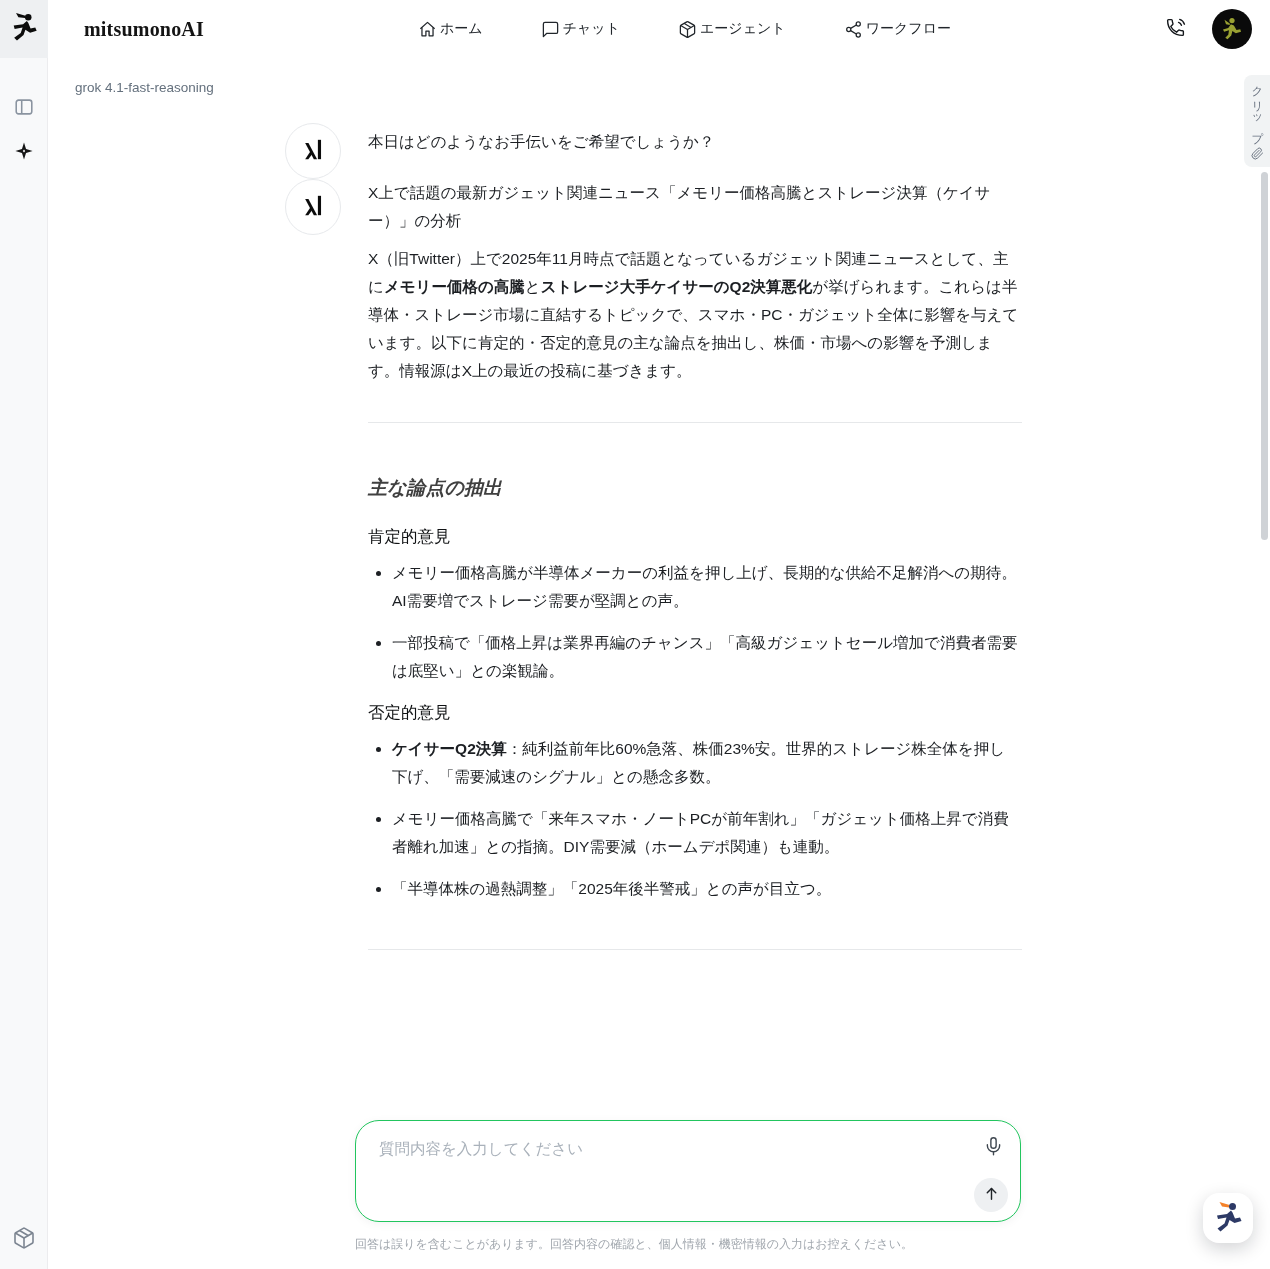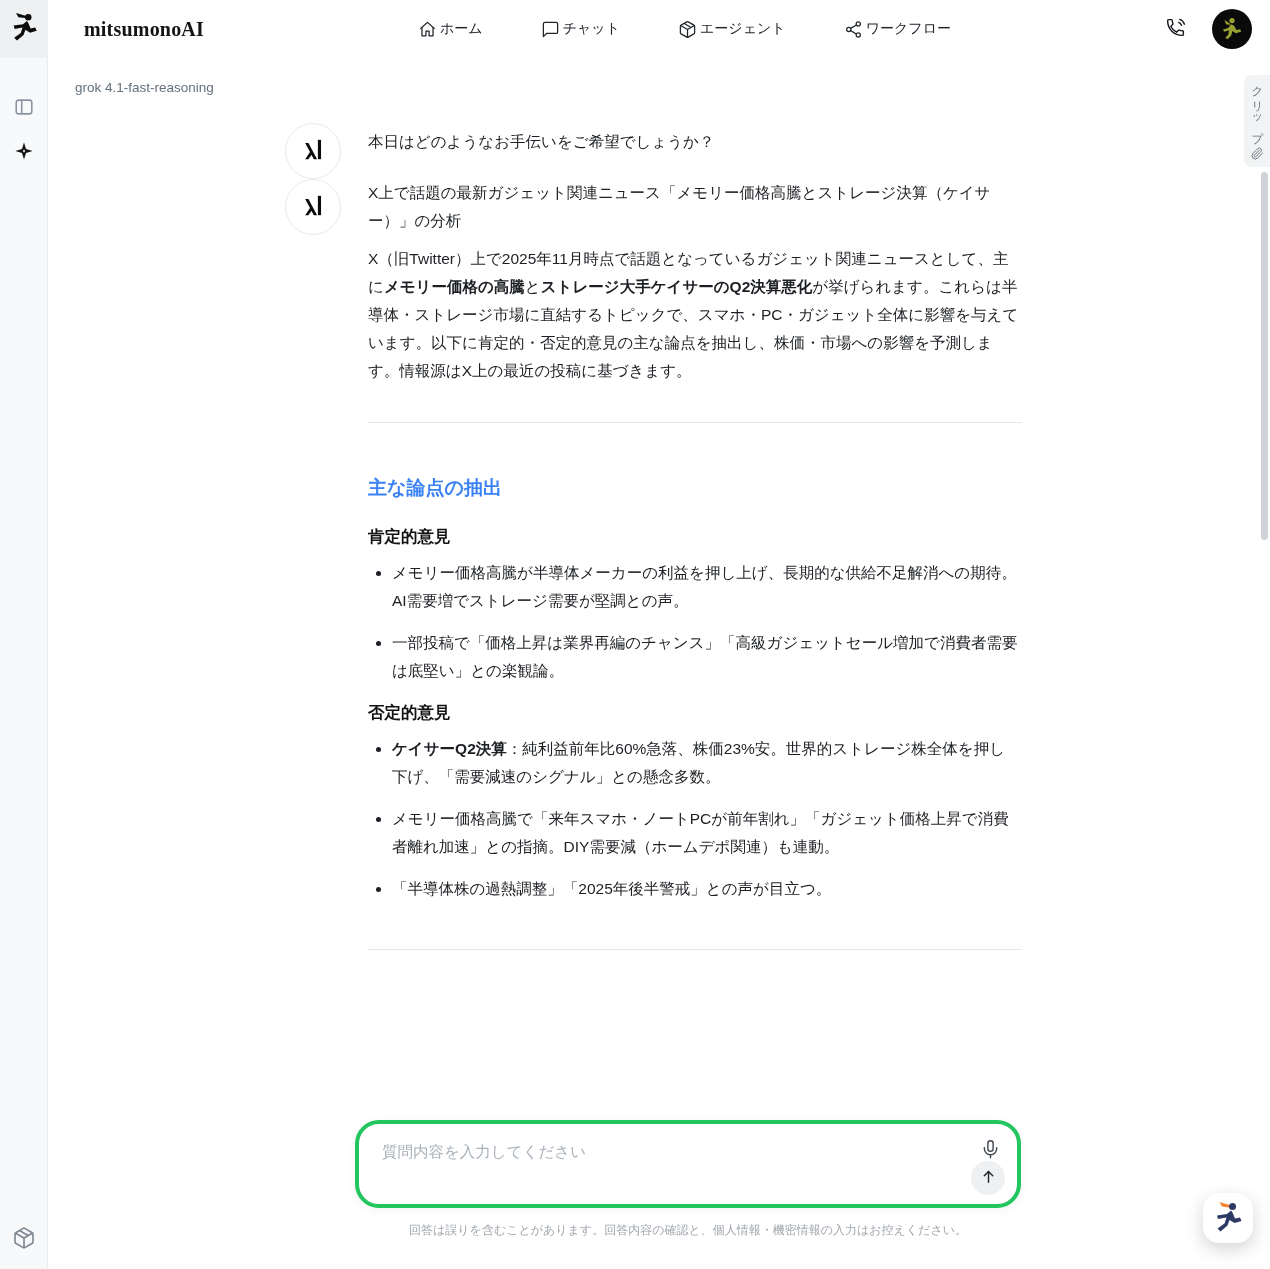--- a/index.html
+++ b/index.html
@@ -67,47 +67,47 @@
   .msg.user { margin-top:29px; margin-bottom:28px; }
   .msg.user .msg-content { display:flex; justify-content:flex-end; }
   .bubble {
     background:#f1f3f6; border-radius:10px; padding:8px 18px; width:592px;
     font-size:15.5px; line-height:28px; color:#1c1f23;
   }
 
   .analysis p.title { margin-bottom:10px; }
   .divider { border:none; border-top:1px solid #e6e8ea; margin:37px 0 0; }
   .divider.bottom { margin-top:46px; }
-  .section-title { font-size:19px; line-height:26px; font-weight:700; color:#3b82f6; margin-top:52px; }
-  .sub-heading { font-size:16.5px; line-height:26px; font-weight:700; color:#101214; margin-top:22px; }
+  .section-title { font-size:19px; line-height:26px; font-weight:700; color:#404040; margin-top:52px;font-style:italic; }
+  .sub-heading { font-size:16.5px; line-height:26px; font-weight:400; color:#101214; margin-top:22px; }
   .sub-heading.negative { margin-top:14px; }
   .analysis ul { margin:10px 3px 0; padding-left:21px; }
   .analysis li { margin-bottom:14px; }
   .analysis li:last-child { margin-bottom:0; }
   strong { font-weight:700; }
 
   
   .composer-area { height:158px; flex-shrink:0; }
   .composer {
-    position:relative; width:666px; height:88px; margin:9px 0 0 307px;
-    background:#fff; border:4px solid #22c55e; border-radius:24px;
+    position:relative; width:666px; height:102px; margin:9px 0 0 307px;
+    background:#fff; border:1px solid #22c55e; border-radius:24px;
     box-shadow:0 2px 10px rgba(20,24,31,.05);
   }
   .composer textarea {
     position:absolute; left:23px; top:15px; width:576px; height:64px; resize:none;
     border:none; outline:none; background:transparent; font:inherit; font-size:15.5px;
     line-height:26px; color:#1c1f23;
   }
   .composer textarea::placeholder { color:#a9b1ba; }
   .mic-btn { position:absolute; right:16px; top:15px; }
   .send-btn {
     position:absolute; right:12px; bottom:9px; width:34px; height:34px; border-radius:50%;
     background:#eef0f2; border:none; cursor:pointer; display:flex; align-items:center; justify-content:center;
   }
-  .disclaimer { width:666px; margin:14px 0 0 307px; text-align:center; font-size:12px; color:#a0a6ad; }
+  .disclaimer { width:666px; margin:14px 0 0 307px; text-align:left; font-size:12px; color:#a0a6ad; }
 
   
   .clip-tab {
     position:absolute; right:0; top:75px; width:26px; height:92px; background:#f1f3f4;
     border-radius:8px 0 0 8px; display:flex; flex-direction:column; align-items:center;
     justify-content:center; gap:7px; cursor:pointer; z-index:5;
   }
   .clip-tab .vlabel {
     writing-mode:vertical-rl; font-size:11.5px; color:#697280; letter-spacing:2px;
   }

